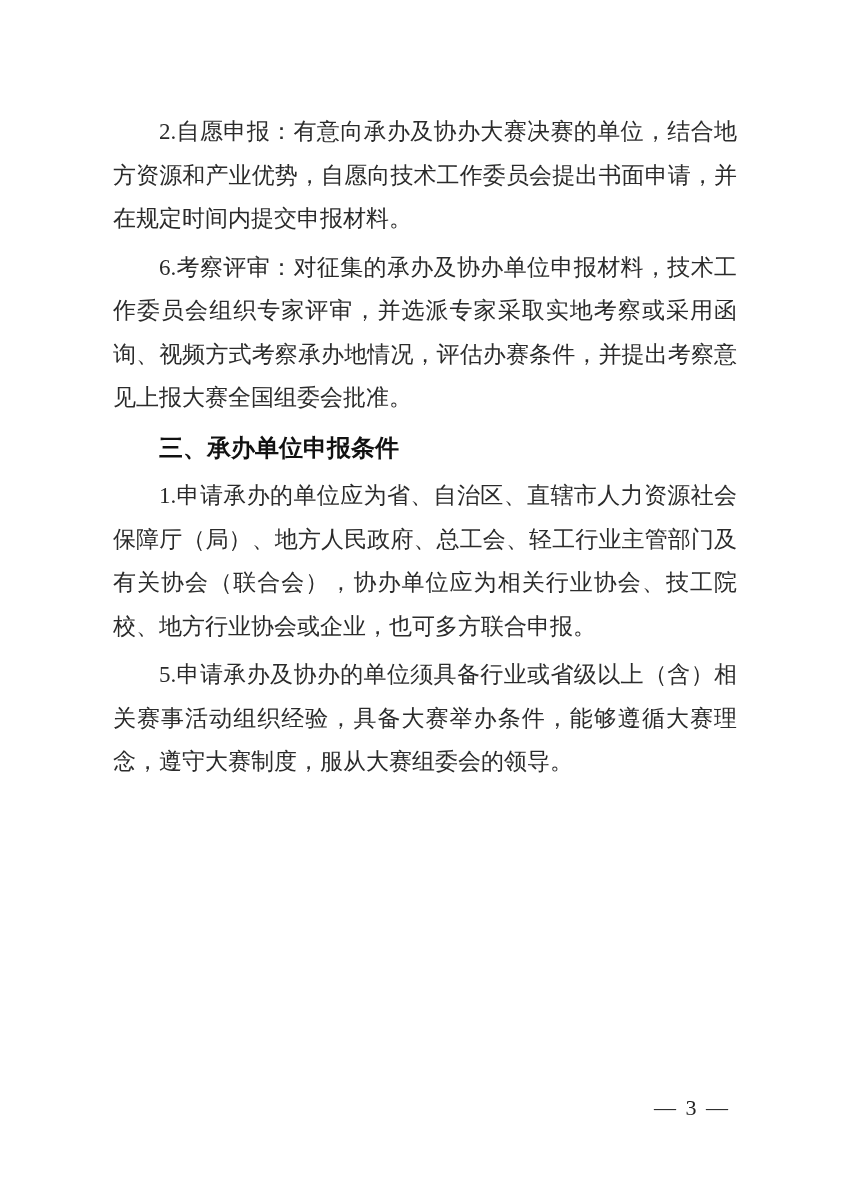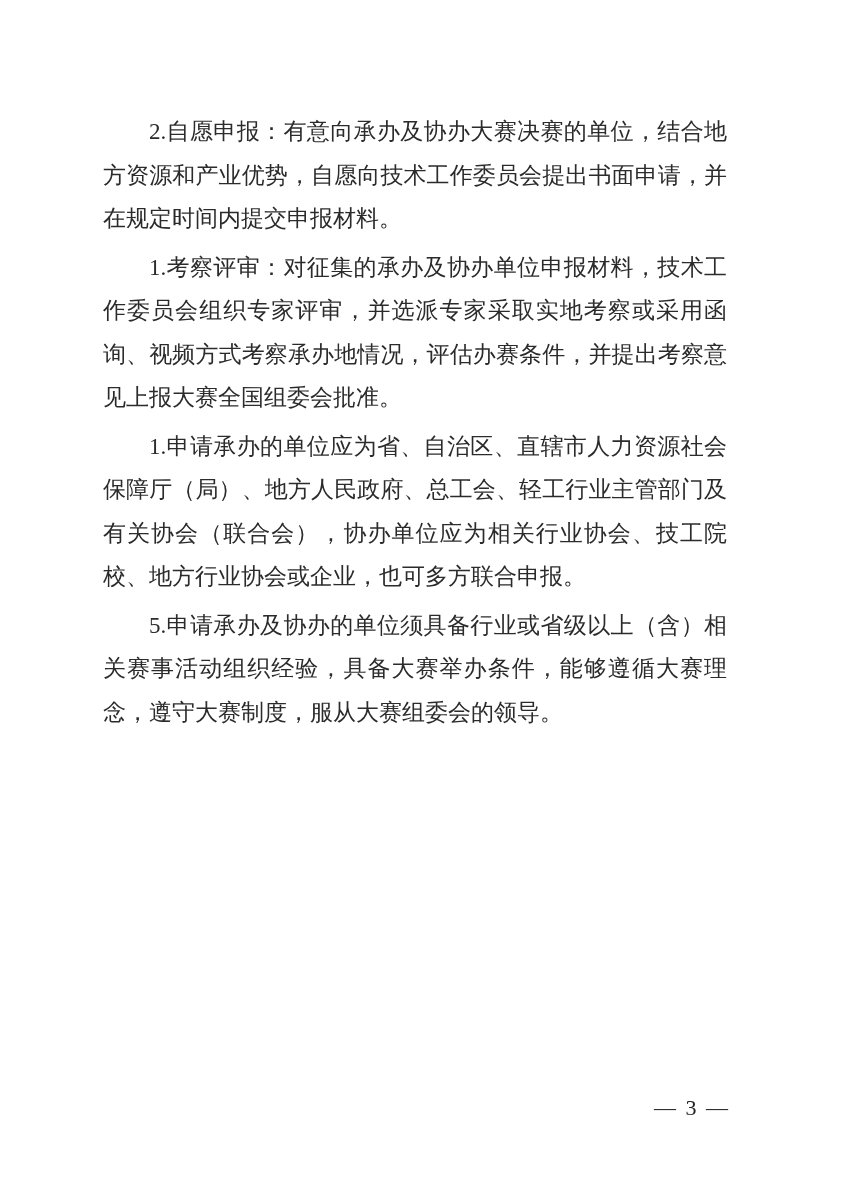--- a/index.html
+++ b/index.html
@@ -12,21 +12,21 @@
     width: 848px;
     height: 1200px;
     background: #ffffff;
     overflow: hidden;
     font-family: "Liberation Serif", "DejaVu Serif", serif;
     color: #2b2b2b;
   }
   .content {
     position: absolute;
     top: 110px;
-    left: 103px;
+    left: 113px;
     width: 624px;
   }
   .body-para {
     font-size: 23px;
     line-height: 43.5px;
     margin: 0 0 5px 0;
     text-align: justify;
     text-justify: inter-ideograph;
     text-indent: 46px;
     color: #2b2b2b;
@@ -50,20 +50,21 @@
     color: #222222;
     white-space: nowrap;
   }
 </style>
 </head>
 <body>
 
 <div class="page">
   <div class="content">
     <p class="body-para">2.自愿申报：有意向承办及协办大赛决赛的单位，结合地方资源和产业优势，自愿向技术工作委员会提出书面申请，并在规定时间内提交申报材料。</p>
-    <p class="body-para">1.考察评审：对征集的承办及协办单位申报材料，技术工作委员会组织专家评审，并选派专家采取实地考察或采用函询、视频方式考察承办地情况，评估办赛条件，并提出考察意见上报大赛全国组委会批准。</p>
+    <p class="body-para">6.考察评审：对征集的承办及协办单位申报材料，技术工作委员会组织专家评审，并选派专家采取实地考察或采用函询、视频方式考察承办地情况，评估办赛条件，并提出考察意见上报大赛全国组委会批准。</p>
+    <h3 class="section-heading">三、承办单位申报条件</h3>
     <p class="body-para">1.申请承办的单位应为省、自治区、直辖市人力资源社会保障厅（局）、地方人民政府、总工会、轻工行业主管部门及有关协会（联合会），协办单位应为相关行业协会、技工院校、地方行业协会或企业，也可多方联合申报。</p>
     <p class="body-para">5.申请承办及协办的单位须具备行业或省级以上（含）相关赛事活动组织经验，具备大赛举办条件，能够遵循大赛理念，遵守大赛制度，服从大赛组委会的领导。</p>
   </div>
   <div class="footer">
     <span>— 3 —</span>
   </div>
 </div>
 
 </body></html>

